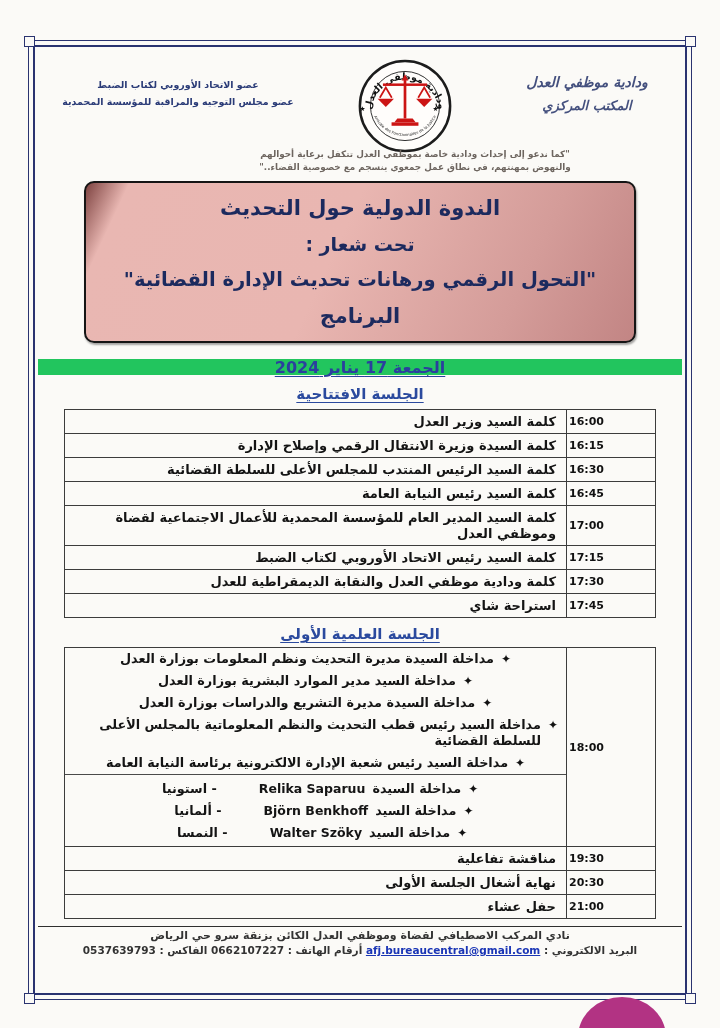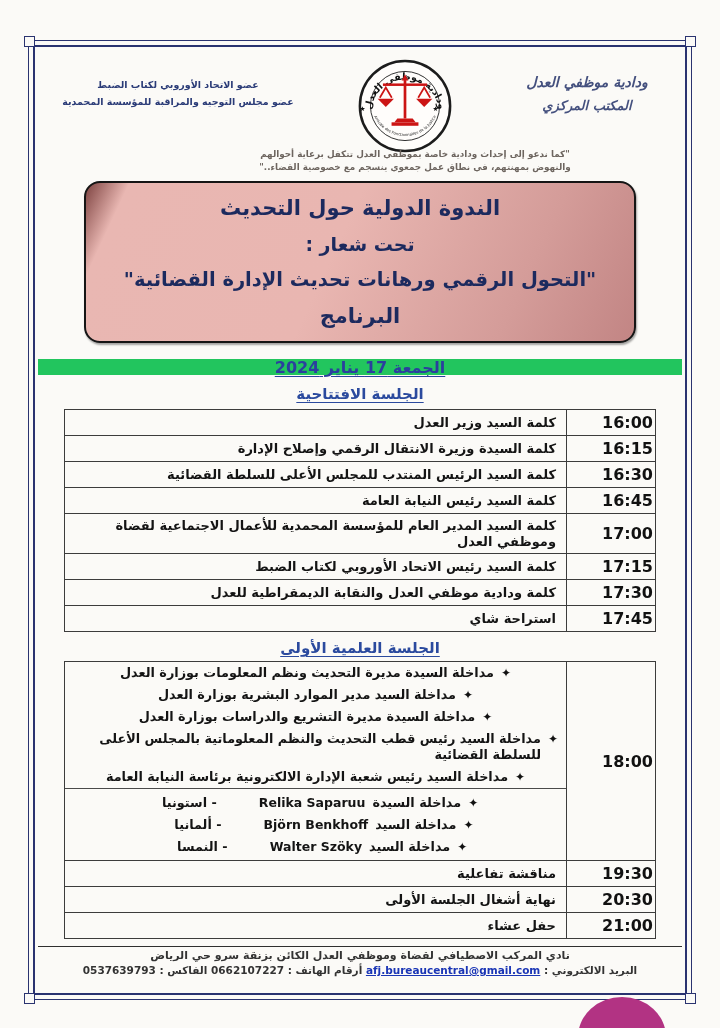--- a/index.html
+++ b/index.html
@@ -30,21 +30,21 @@
   .org-right .l2{font-size:13px;margin-top:8px;}
   .logo-wrap{width:96px;height:96px;margin-top:-2px;}
   .membership{width:280px;text-align:center;margin-top:16px;
     color:#2a3b77;font-weight:bold;font-size:9.5px;line-height:17px;}
 
   .quote{width:350px;margin:0 92px 0 auto;text-align:center;
     font-size:8.8px;line-height:13px;color:#6d655f;font-weight:bold;}
 
   
   .title-box{width:548px;height:158px;margin:7px auto 0;border:2.5px solid #151515;
-    border-radius:16px;
+    border-radius:10px;
     background:linear-gradient(115deg,#7e4341 0%,#e9b7b2 7%,#e9b6b1 45%,#d49c99 78%,#c28584 100%);
     display:flex;flex-direction:column;justify-content:space-evenly;align-items:center;
     color:#1c2a5e;font-weight:bold;box-shadow:1px 2px 2px rgba(0,0,0,.35);text-align:right;}
   .title-box .t1{font-size:21px;}
   .title-box .t2{font-size:19px;}
   .title-box .t3{font-size:19.5px;}
   .title-box .t4{font-size:21px;}
 
   
   .date-bar{margin-top:16px;height:16px;background:#22c55e;
@@ -54,21 +54,21 @@
 
   .session-heading{margin:10px 0 6px;text-align:center;color:#2b4a9e;
     font-weight:bold;font-size:15px;}
   .session-heading span{text-decoration:underline;text-underline-offset:3px;}
   .session-heading.second{margin:7px 0 4px;}
 
   
   table.schedule{width:592px;margin:0 auto;border-collapse:collapse;
     border:1.5px solid #2f2f2f;table-layout:fixed;}
   table.schedule td{border:1px solid #3c3c3c;}
-  td.time-cell{width:84px;text-align:right;font-weight:bold;font-size:16px;
+  td.time-cell{width:84px;text-align:left;font-weight:bold;font-size:11px;
     color:#111;padding:3px 2px;}
   td.label-cell{text-align:right;font-weight:bold;font-size:13px;color:#141414;
     padding:3.5px 10px 3.5px 6px;line-height:16px;}
 
   
   td.talks-cell{padding:0;}
   .talk-row{display:flex;justify-content:center;align-items:baseline;gap:7px;
     padding:3px 8px;font-weight:bold;font-size:12.8px;color:#141414;line-height:16px;}
   .bullet{color:#111;font-size:12px;flex:none;}
   .speakers-block{border-top:1px solid #4a4a4a;padding:2px 0 3px;}

